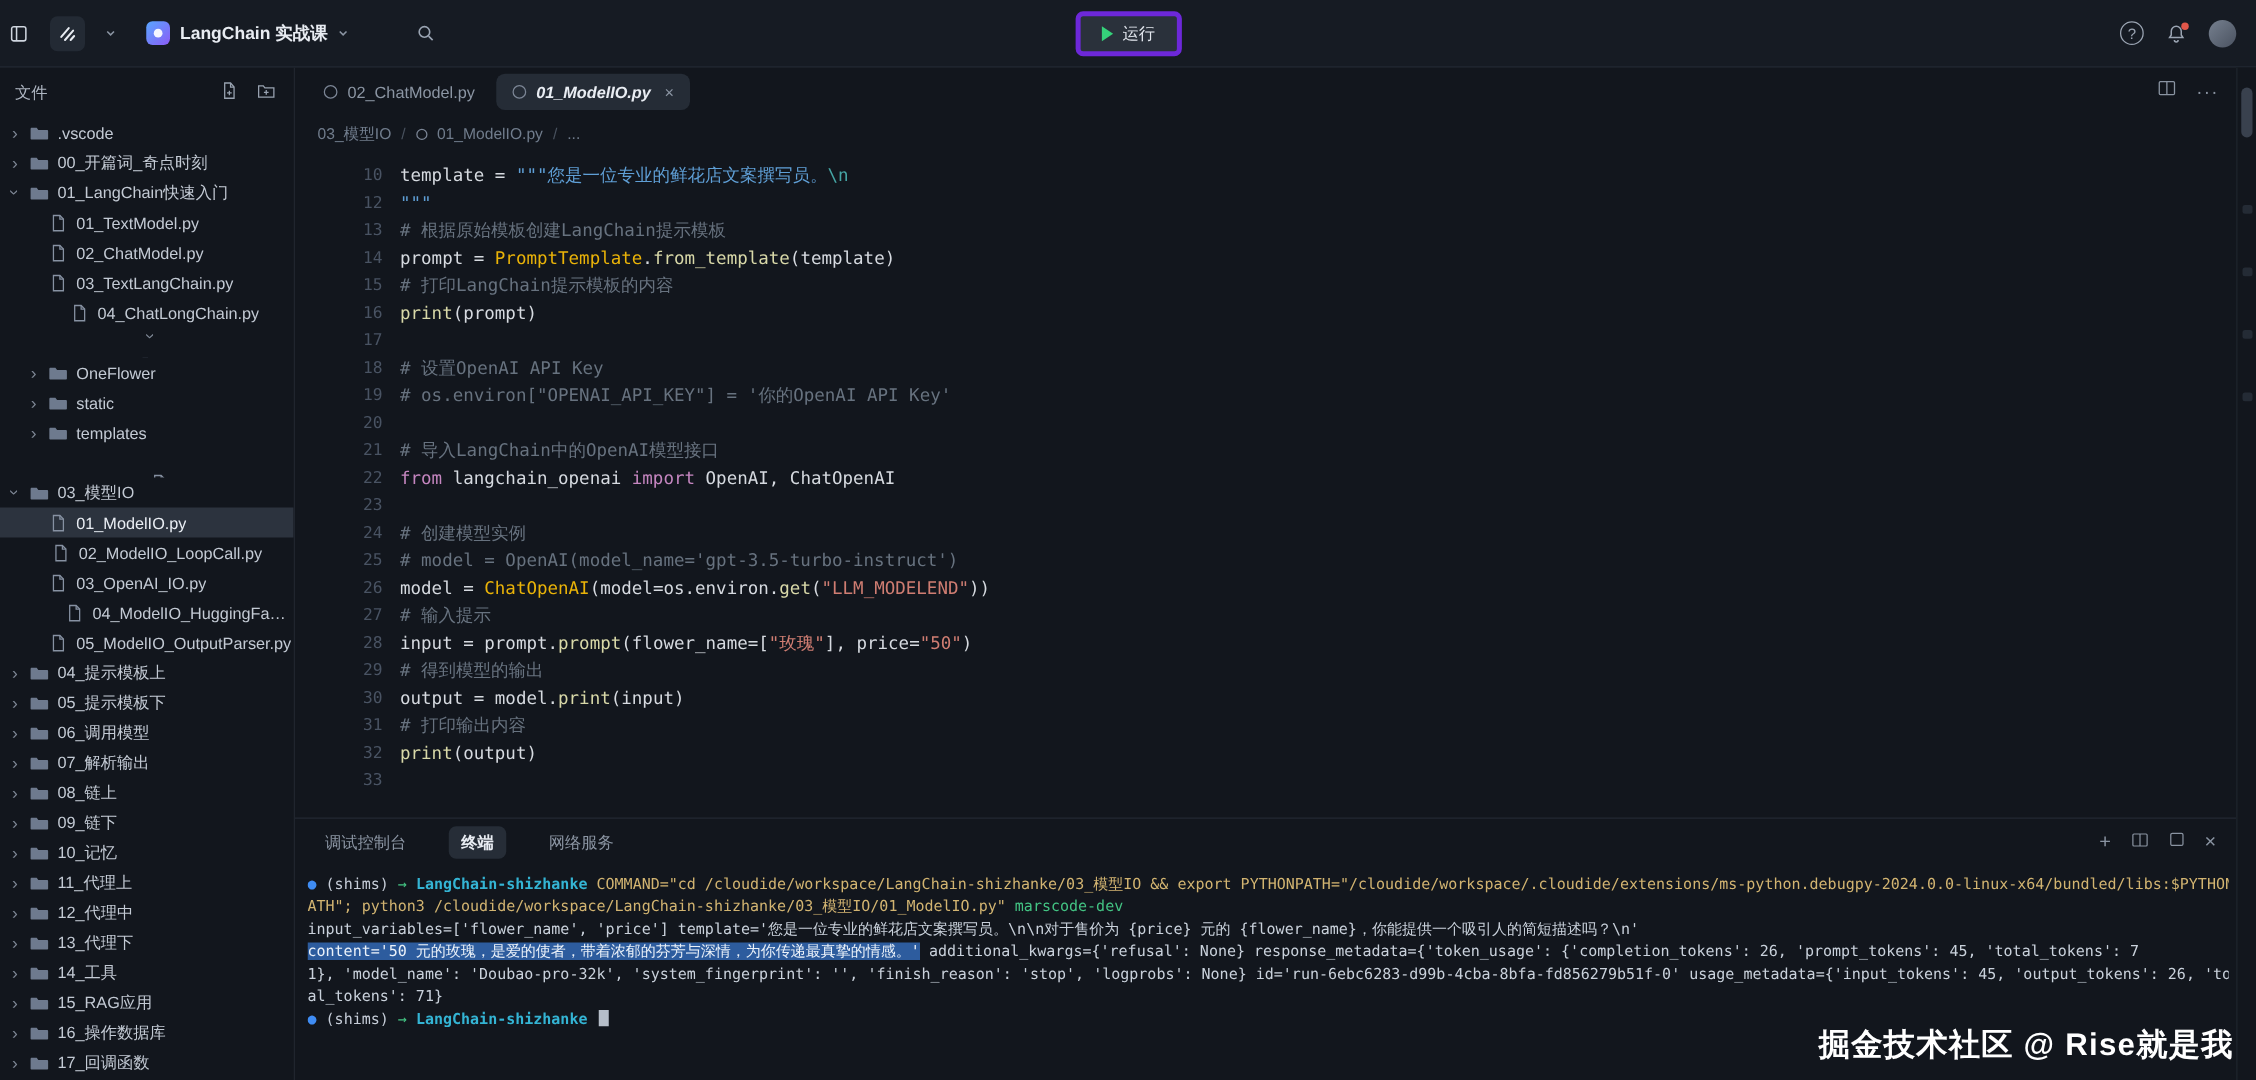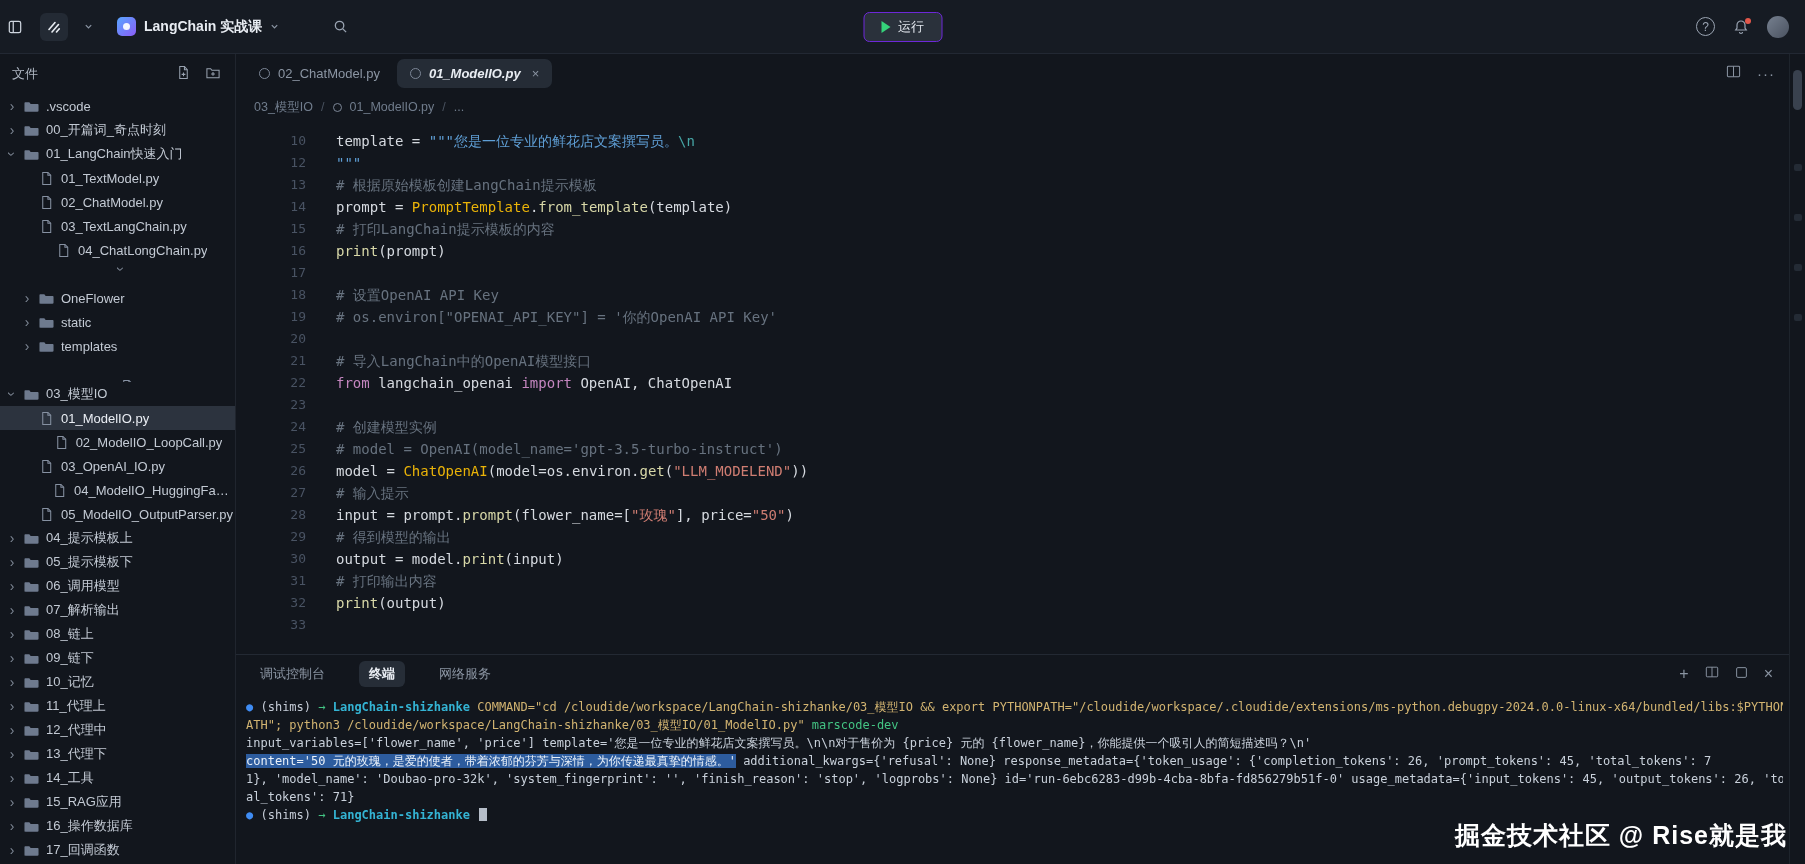--- a/index.html
+++ b/index.html
@@ -11,21 +11,21 @@
   .topbar { height:54px; background:#161b23; border-bottom:1px solid #222833; display:flex; align-items:center; position:relative; }
   .tb-left { display:flex; align-items:center; gap:16px; padding-left:8px;text-align:center; }
   .win-icon { display:inline-flex; margin-right:2px; }
   .logo-box { width:28px; height:28px; border-radius:6px; background:#232a34; display:inline-flex; align-items:center; justify-content:center; }
   .chev-sm { display:inline-flex; align-items:center; }
   .project-chip { display:flex; align-items:center; gap:8px; padding:4px 8px; border-radius:6px; }
   .proj-icon { width:19px; height:19px; border-radius:5px; background:linear-gradient(135deg,#58a6ff,#8b5cf6); display:inline-block; position:relative; }
   .proj-icon::after { content:""; position:absolute; left:6px; top:6px; width:7px; height:7px; border-radius:50%; background:#ffffff; opacity:.92; }
   .proj-name { font-size:14px; font-weight:bold; color:#e8ecf2; }
   .search-wrap { margin-left:30px; display:inline-flex; }
-  .run-btn { position:absolute; left:50%; top:50%; transform:translate(-50%,-50%); display:flex; align-items:center; gap:8px; background:#2a313b; border:1px solid #6d28d9; border-radius:6px; padding:5px 17px; font-size:13px; color:#e2e7ee; }
+  .run-btn { position:absolute; left:50%; top:50%; transform:translate(-50%,-50%); display:flex; align-items:center; gap:8px; background:#2a313b; border:4px solid #6d28d9; border-radius:6px; padding:5px 17px; font-size:13px; color:#e2e7ee; }
   .play-icon { width:0; height:0; border-left:9px solid #35d27a; border-top:6px solid transparent; border-bottom:6px solid transparent; display:inline-block; }
   .tb-right { margin-left:auto; display:flex; align-items:center; gap:18px; padding-right:16px; }
   .help { width:19px; height:19px; border-radius:50%; border:1.5px solid #9aa4b2; color:#9aa4b2; font-size:12px; display:inline-flex; align-items:center; justify-content:center; }
   .bell-wrap { position:relative; display:inline-flex; }
   .bell-dot { position:absolute; right:-2px; top:-1px; width:6px; height:6px; border-radius:50%; background:#e2574a; }
   .avatar { width:22px; height:22px; border-radius:50%; background:linear-gradient(135deg,#76808f,#4a5260); display:inline-block; }
 
   
   .main-row { display:flex; height:810px; }
 
@@ -55,21 +55,21 @@
   .tab-close { color:#8b95a3; font-size:13px; margin-left:3px; }
   .tabbar-right { margin-left:auto; display:flex; align-items:center; gap:16px; color:#8a94a2; }
   .dots { font-size:15px; letter-spacing:1px; color:#8a94a2; }
 
   
   .breadcrumb { height:30px; display:flex; align-items:center; gap:8px; padding:0 18px; color:#707c8c; font-size:12.5px; }
   .crumb-sep { color:#49525f; }
 
   
   .code-area { flex:1; overflow:hidden; padding-top:8px; font-family:"DejaVu Sans Mono", monospace; font-size:14px; }
-  .code-line { display:flex; height:22px; line-height:22px; white-space:pre;gap:16px; }
+  .code-line { display:flex; height:22px; line-height:22px; white-space:pre; }
   .gutter { flex:0 0 70px; width:70px; text-align:right; color:#495363; font-size:13px; }
   .code-text { padding-left:14px; white-space:pre; }
   .tok-v { color:#d6dae0; }
   .tok-c { color:#67727f; }
   .tok-s { color:#cf7d72; }
   .tok-d { color:#5f9fd6; }
   .tok-e { color:#46a6a6; }
   .tok-k { color:#c586c0; }
   .tok-f { color:#d8d8a8; }
   .tok-t { color:#eab308; }
@@ -310,21 +310,21 @@
           <div class="tree-row selected" style="padding-left: 21px;">
             <span class="chev hid">›</span>
             <span class="ticon">
               <svg viewBox="0 0 16 16">
                 <path d="M4 1.5h5.5l3 3V14.5H4z" fill="none" stroke="#8691a2" stroke-width="1.1"></path>
                 <path d="M9.5 1.5v3h3" fill="none" stroke="#8691a2" stroke-width="1.1"></path>
               </svg>
             </span>
             <span class="tlabel">01_ModelIO.py</span>
           </div>
-          <div class="tree-row" style="padding-left: 23px; justify-content: center;">
+          <div class="tree-row" style="padding-left: 23px;">
             <span class="chev hid">›</span>
             <span class="ticon">
               <svg viewBox="0 0 16 16">
                 <path d="M4 1.5h5.5l3 3V14.5H4z" fill="none" stroke="#8691a2" stroke-width="1.1"></path>
                 <path d="M9.5 1.5v3h3" fill="none" stroke="#8691a2" stroke-width="1.1"></path>
               </svg>
             </span>
             <span class="tlabel">02_ModelIO_LoopCall.py</span>
           </div>
           <div class="tree-row" style="padding-left: 21px;">

